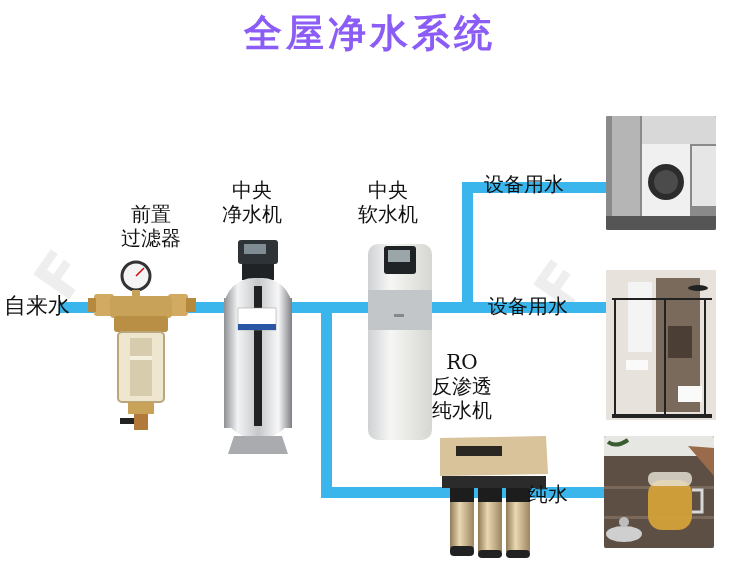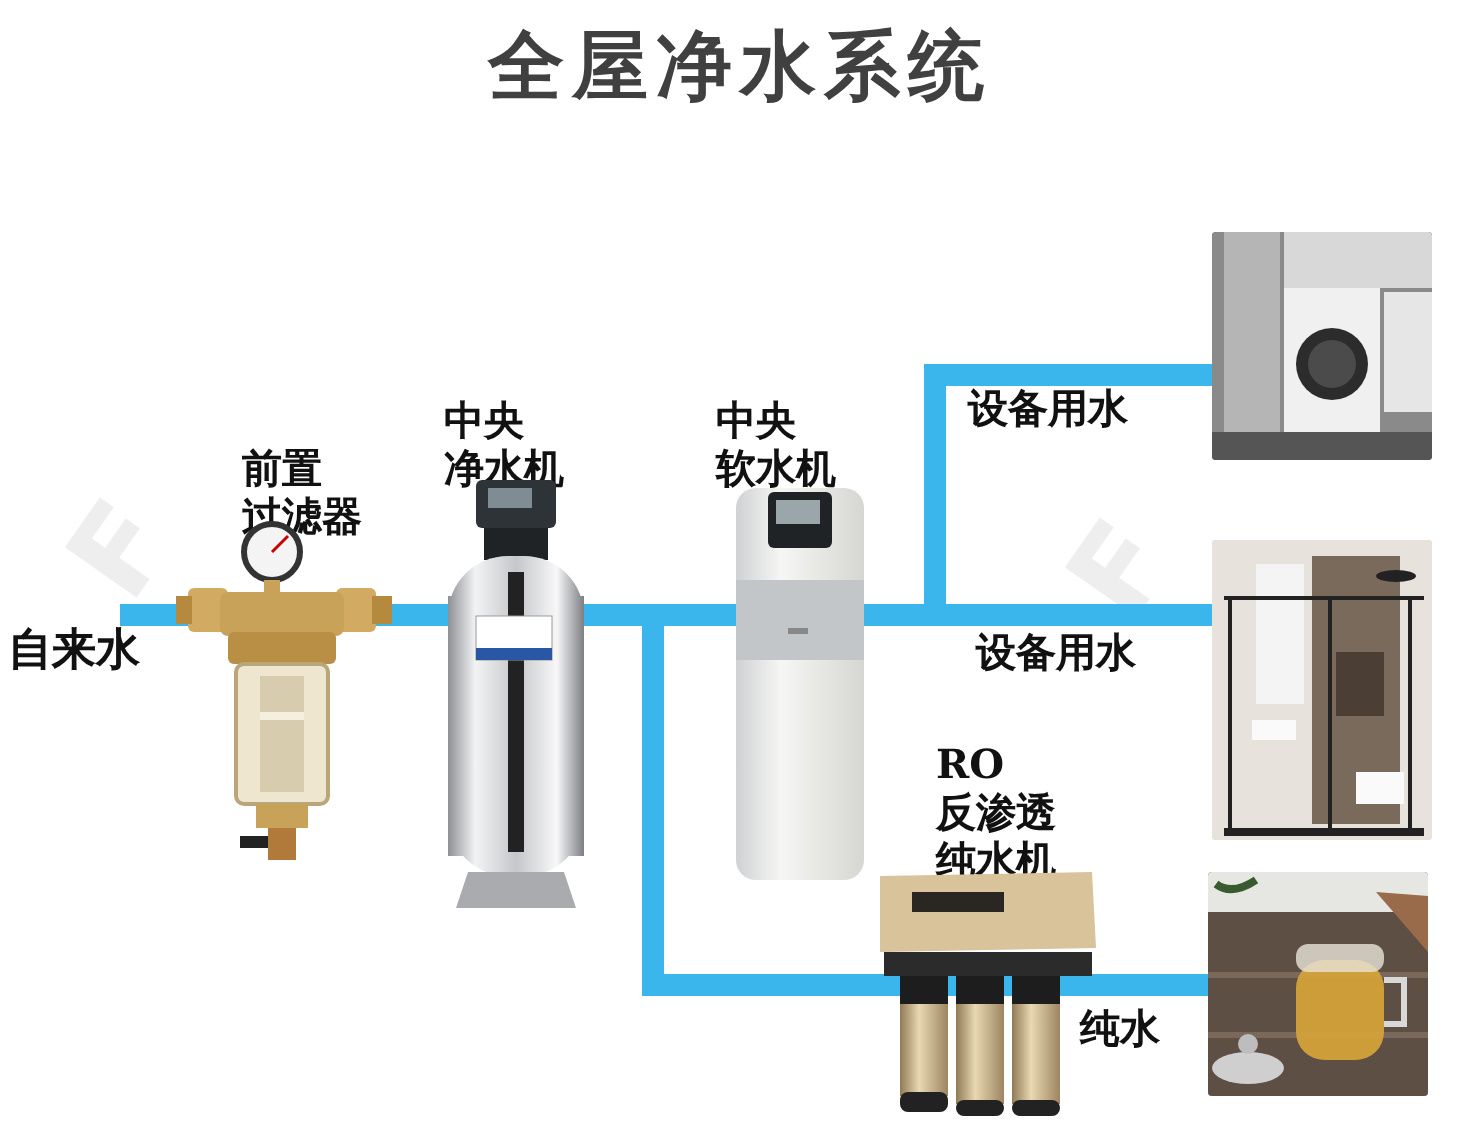--- a/index.html
+++ b/index.html
@@ -1,21 +1,21 @@
 <!DOCTYPE html>
 <html><head>
 <meta charset="utf-8">
 <style>
   html, body { margin:0; padding:0; }
   body { width:740px; height:571px; background:#ffffff; position:relative; overflow:hidden;
          font-family:"DejaVu Sans", sans-serif; }
   .abs { position:absolute; }
   .title { left:0; top:8px; width:740px; text-align:center; font-size:38px; font-weight:bold;
-           color:#404040; letter-spacing:4px; }
-  .lbl { font-weight:bold; color:#111; font-size:20px; line-height:24px; text-align:left; white-space:nowrap;margin-top:20px; }
+           color:#8b5cf6; letter-spacing:4px; }
+  .lbl { font-weight:normal; color:#111; font-size:20px; line-height:24px; text-align:center; white-space:nowrap; }
   .pipe { background:#3bb6ec; }
   .photo { border-radius:2px; overflow:hidden; }
   .wm { color:#eeeeee; font-size:60px; font-weight:bold; transform:rotate(-55deg); }
 </style>
 </head>
 <body>
 
 <div class="abs wm" style="left:40px;top:240px;">F</div>
 <div class="abs wm" style="left:540px;top:250px;">F</div>
 
@@ -103,21 +103,21 @@
       </linearGradient>
     </defs>
     <rect x="2" y="4" width="64" height="196" rx="10" fill="url(#soft)"></rect>
     <rect x="2" y="50" width="64" height="40" fill="#c3c6c9"></rect>
     <rect x="18" y="6" width="32" height="28" rx="3" fill="#1f2326"></rect>
     <rect x="22" y="10" width="22" height="12" fill="#9aa6aa"></rect>
     <rect x="28" y="74" width="10" height="3" fill="#888"></rect>
   </svg>
 </div>
 
-<div class="abs lbl" style="left:468px;top:350px;">
+<div class="abs lbl" style="left:432px;top:350px;">
   <div style="font-family:'DejaVu Serif', serif;">RO</div>
   <div>反渗透</div>
   <div>纯水机</div>
 </div>
 <div class="abs" style="left:436px;top:432px;width:116px;height:128px;">
   <svg width="116" height="128" viewBox="0 0 116 128">
     <defs>
       <linearGradient id="gold" x1="0" x2="1" y1="0" y2="0">
         <stop offset="0" stop-color="#8f7a55"></stop>
         <stop offset="0.4" stop-color="#e9d8b2"></stop>
@@ -136,21 +136,21 @@
     <rect x="42" y="70" width="24" height="50" fill="url(#gold)"></rect>
     <rect x="70" y="70" width="24" height="50" fill="url(#gold)"></rect>
     <rect x="14" y="114" width="24" height="10" rx="4" fill="#222"></rect>
     <rect x="42" y="118" width="24" height="8" rx="4" fill="#222"></rect>
     <rect x="70" y="118" width="24" height="8" rx="4" fill="#222"></rect>
   </svg>
 </div>
 
 <div class="abs lbl" style="left:484px;top:172px;">设备用水</div>
 <div class="abs lbl" style="left:488px;top:294px;">设备用水</div>
-<div class="abs lbl" style="left:540px;top:482px;">纯水</div>
+<div class="abs lbl" style="left:528px;top:482px;">纯水</div>
 
 <div class="abs photo" style="left:606px;top:116px;width:110px;height:114px;background:#6a6a6a;">
   <svg width="110" height="114" viewBox="0 0 110 114">
     <rect x="0" y="0" width="110" height="114" fill="#8a8a8a"></rect>
     <rect x="6" y="0" width="28" height="114" fill="#b5b5b5"></rect>
     <rect x="36" y="0" width="74" height="28" fill="#d8d8d8"></rect>
     <rect x="36" y="28" width="48" height="72" fill="#f0f0f0"></rect>
     <circle cx="60" cy="66" r="18" fill="#2c2c2c"></circle>
     <circle cx="60" cy="66" r="12" fill="#4b4b4b"></circle>
     <rect x="86" y="30" width="24" height="60" fill="#e6e6e6"></rect>

